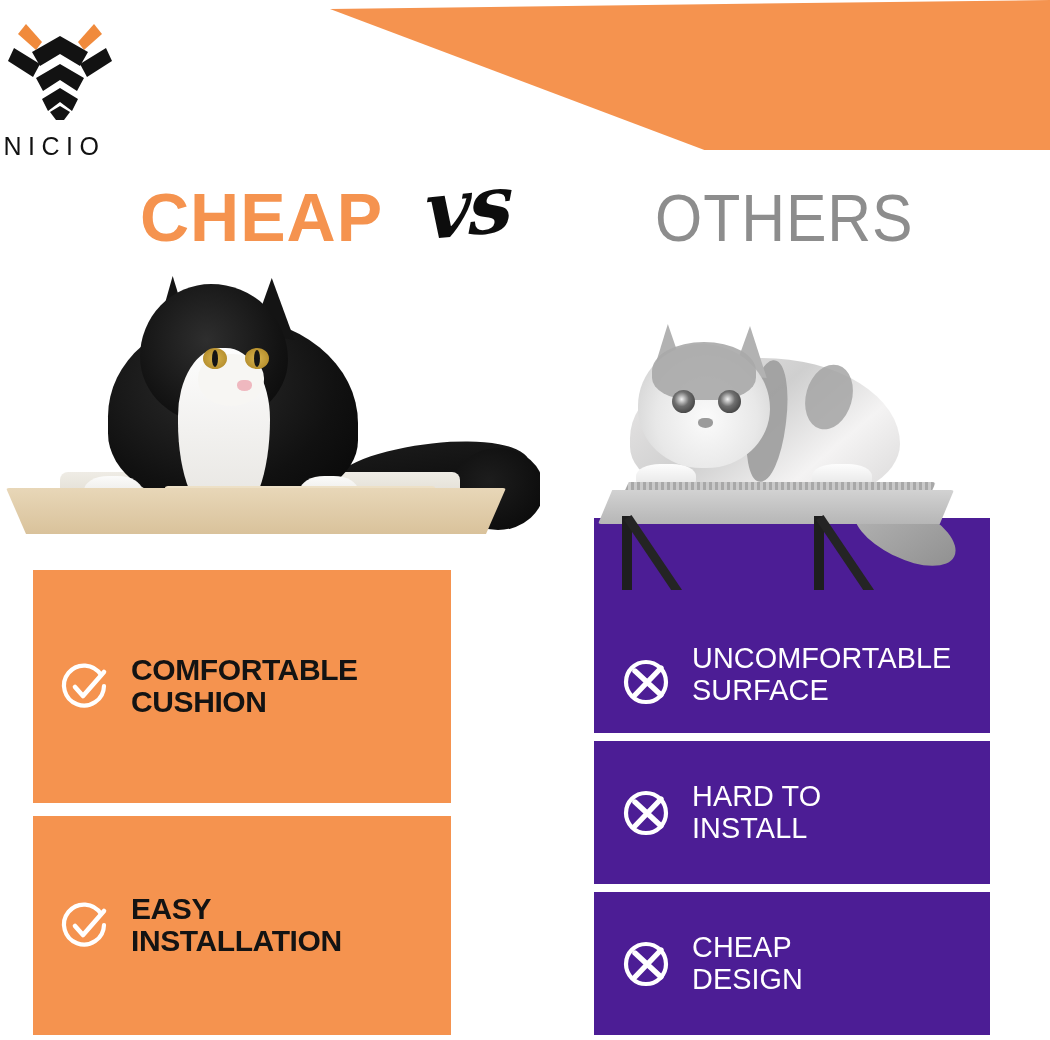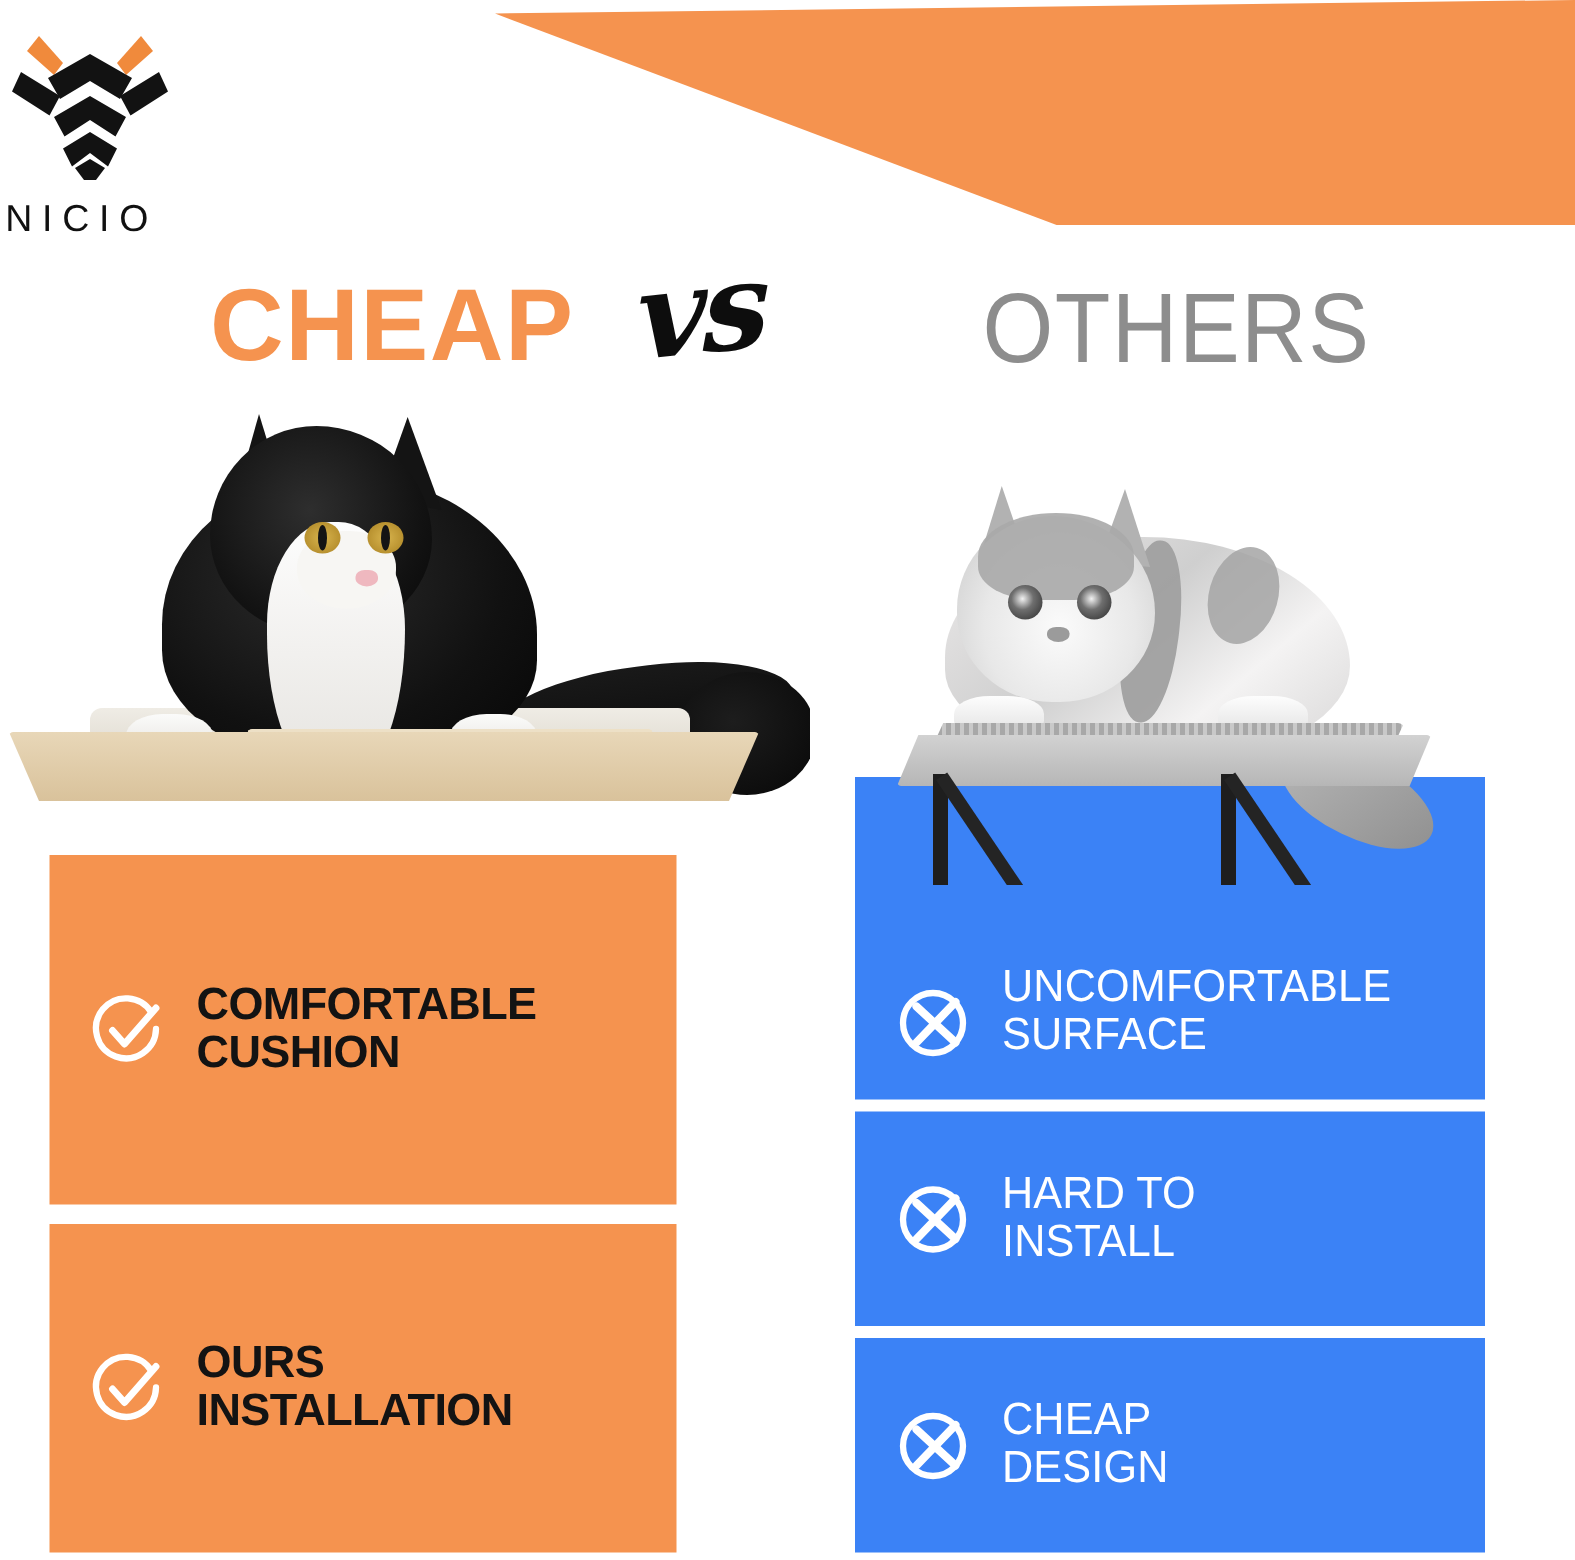--- a/index.html
+++ b/index.html
@@ -317,21 +317,21 @@
   .col-others { left: 570px; top: 518px; width: 420px; height: 517px; gap: 8px; }
 
   .feature {
     display: flex;
     align-items: center;
     flex: 1;
     padding-left: 26px;
     gap: 20px;
   }
   .col-ours .feature   { background: #F5934F; }
-  .col-others .feature { background: #3b82f6; }
+  .col-others .feature { background: #4c1d95; margin-left: 24px; }
 
   .col-ours .feature:first-child   { justify-content: flex-start; }
 
   .feat-icon { flex: 0 0 auto; width: 52px; height: 52px; }
   .feat-label {
     font-size: 30px;
     line-height: 1.08;
     white-space: pre-line;
   }
   .col-ours .feat-label {
@@ -429,21 +429,21 @@
       <div class="feat-label">COMFORTABLE
 CUSHION</div>
     </div>
 
 
     <div class="feature">
       <svg class="feat-icon" viewBox="0 0 52 52">
         <path d="M42 15 A20 20 0 1 0 45 26" fill="none" stroke="#ffffff" stroke-width="4.2" stroke-linecap="round"></path>
         <path d="M16 27 L24 36 L45 12" fill="none" stroke="#ffffff" stroke-width="4.6" stroke-linecap="round" stroke-linejoin="round"></path>
       </svg>
-      <div class="feat-label">OURS
+      <div class="feat-label">EASY
 INSTALLATION</div>
     </div>
 
   </div>
 
   <div class="col col-others">
 
     <div class="feature">
       <svg class="feat-icon" viewBox="0 0 52 52">
         <circle cx="26" cy="27" r="20" fill="none" stroke="#ffffff" stroke-width="4.2"></circle>

